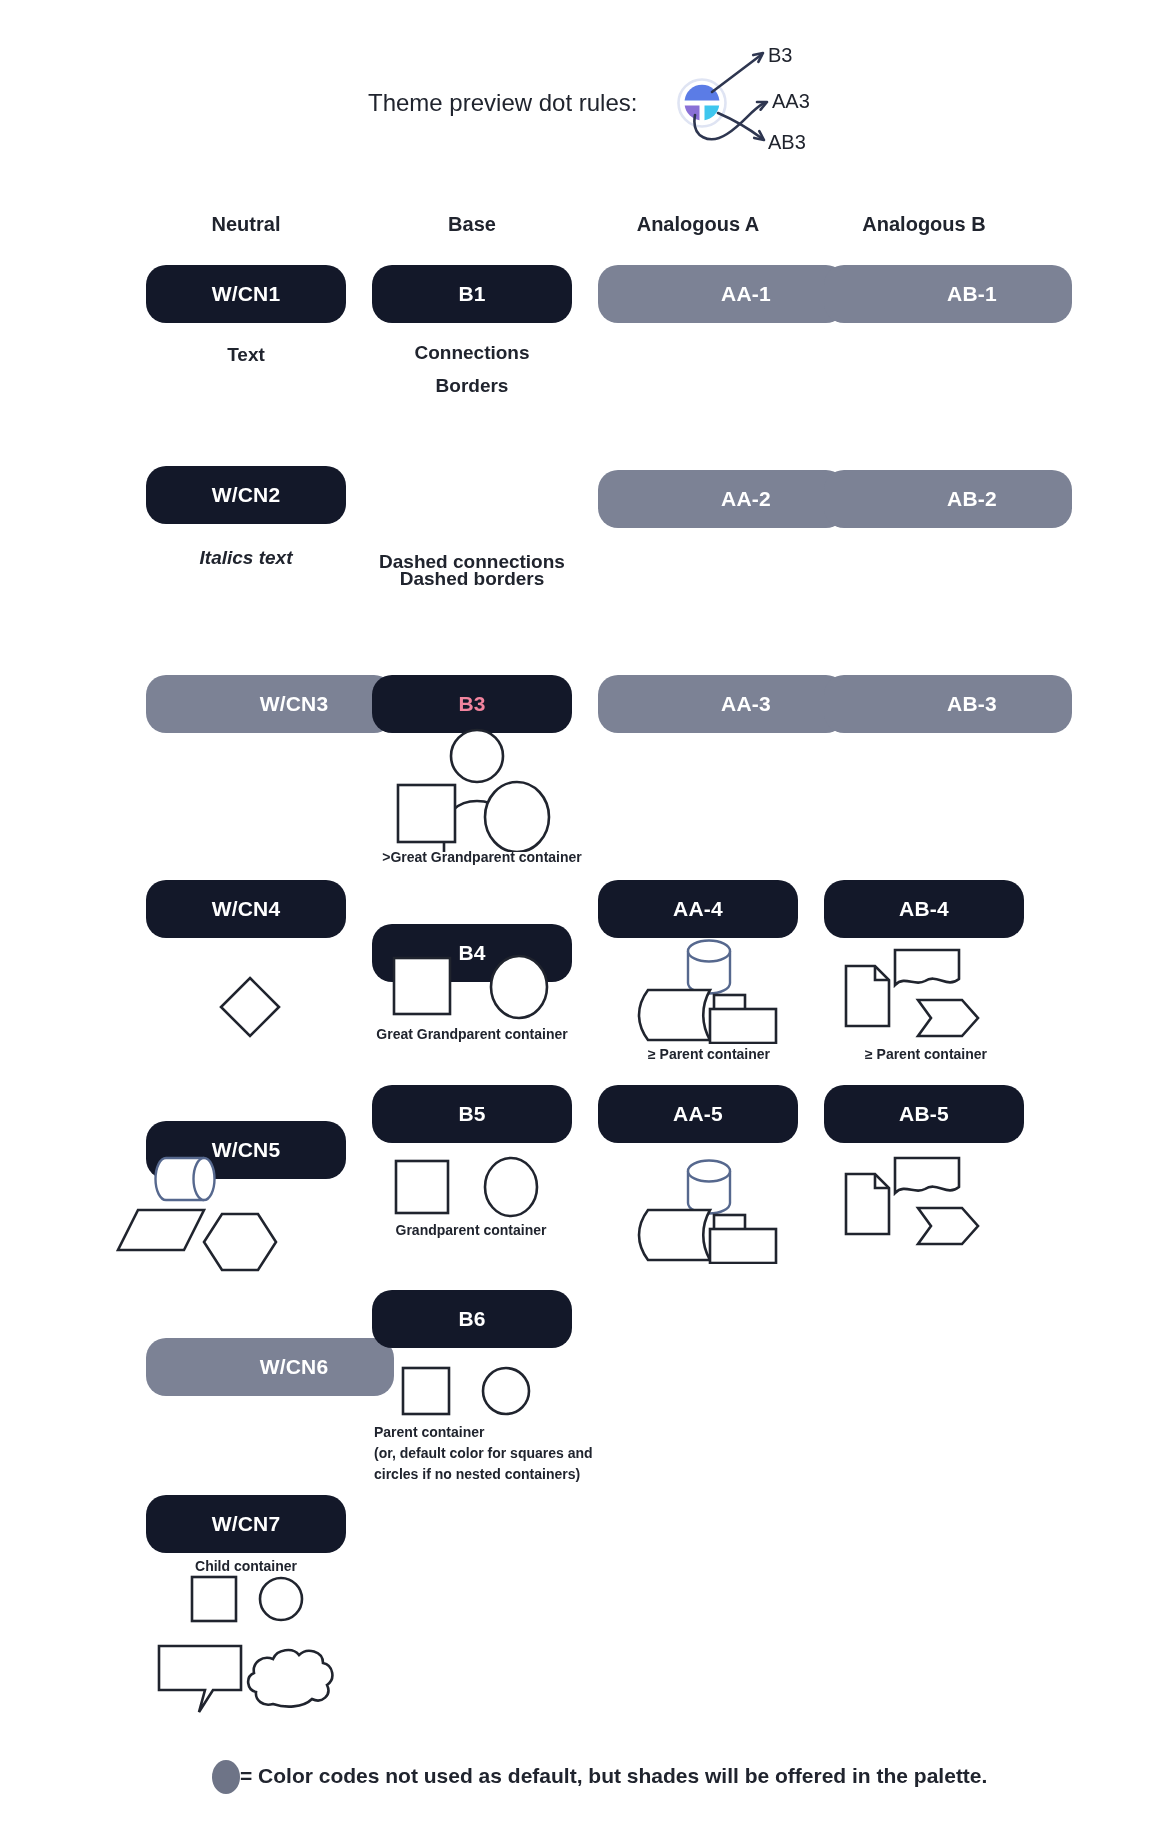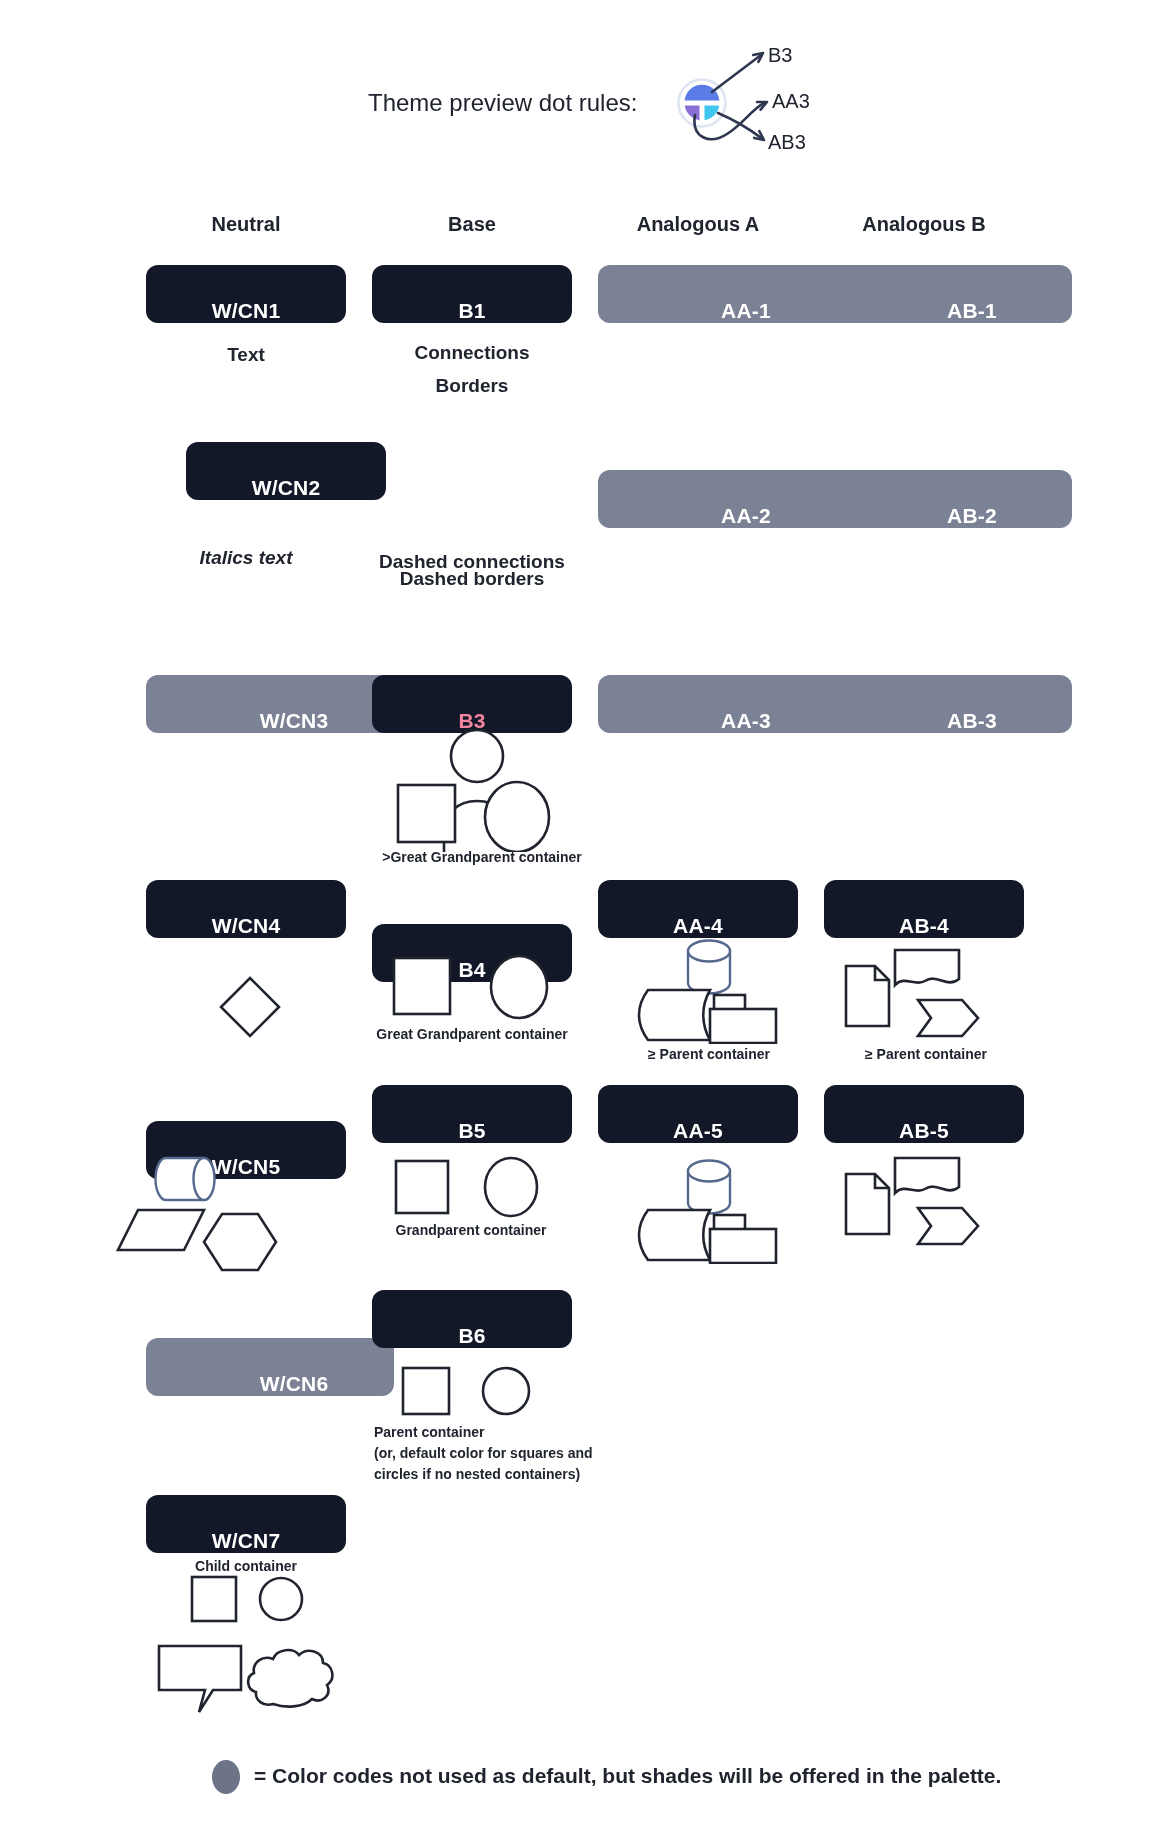--- a/index.html
+++ b/index.html
@@ -6,21 +6,21 @@
   #canvas{position:relative;width:1164px;height:1822px;background:#fff;overflow:hidden;
           font-family:"Liberation Sans",sans-serif;color:var(--text);}
   :root{
     --dark:#131829; --gray:#7c8295; --text:#20242e; --stroke:#20242e;
     --cyl:#56688e; --arrow:#2e3650; --legend-dot:#6e7487; --ring:#dfe4f3;
   }
   .abs{position:absolute;}
   .title{font-size:24px;font-weight:400;color:var(--text);white-space:nowrap;}
   .dot-label{font-size:20px;font-weight:400;color:var(--text);}
   .hdr{width:200px;text-align:center;font-size:20px;font-weight:700;color:var(--text);}
-  .swatch{width:200px;height:58px;border-radius:12px;display:flex;align-items:flex-end;
+  .swatch{width:200px;height:58px;border-radius:20px;display:flex;align-items:center;
           justify-content:center;}
   .swatch.dark{background:var(--dark);}
   .swatch.gray{background:var(--gray);padding-left:48px;}
   .swatch-label{color:#fff;font-size:21px;font-weight:600;letter-spacing:.2px;}
   .note{width:200px;text-align:center;font-size:19px;font-weight:700;color:var(--text);}
   .note.wide{width:220px;}
   .note.italic{font-style:italic;}
   .cap{width:220px;text-align:center;font-size:14px;font-weight:700;color:var(--text);}
   .cap.left{text-align:left;width:280px;}
   .shape{fill:#fff;stroke:var(--stroke);stroke-width:2.6px;}
@@ -70,21 +70,21 @@
       <span class="swatch-label">AA-1</span>
     </div>
   <div class="abs swatch gray" style="left:824px;top:265px;">
       <span class="swatch-label">AB-1</span>
     </div>
 
   <div class="abs note" style="left:146px;top:344px;">Text</div>
   <div class="abs note" style="left:372px;top:342px;">Connections</div>
   <div class="abs note" style="left:372px;top:375px;">Borders</div>
 
-  <div class="abs swatch dark" style="left:146px;top:442px;margin-left:40px;">
+  <div class="abs swatch dark" style="left:146px;top:466px;">
       <span class="swatch-label">W/CN2</span>
     </div>
   <div class="abs swatch gray" style="left:598px;top:470px;">
       <span class="swatch-label">AA-2</span>
     </div>
   <div class="abs swatch gray" style="left:824px;top:470px;">
       <span class="swatch-label">AB-2</span>
     </div>
 
   <div class="abs note italic" style="left:146px;top:547px;">Italics text</div>
@@ -219,15 +219,15 @@
   </svg>
 
   <svg class="abs" style="left:155px;top:1640px;" width="195" height="78" viewBox="0 0 195 78">
     <path class="shape" d="M4 6 H86 V50 H58 L44 72 L50 50 H4 Z"></path>
     <path class="shape" d="M118 64 C108 67 100 60 101 52 C92 50 90 37 99 33 C97 22 108 15 118 19 C122 9 138 7 144 15 C152 7 168 11 168 23 C178 25 181 39 172 45 C177 55 167 64 157 59 C148 68 130 68 118 64 Z"></path>
   </svg>
 
   <svg class="abs" style="left:210px;top:1758px;" width="34" height="40" viewBox="0 0 34 40">
     <ellipse cx="16" cy="19" rx="14" ry="17" fill="#6e7487"></ellipse>
   </svg>
-  <div class="abs" style="left:254px;top:1764px;font-size:21px;font-weight:700;color:var(--text);white-space:nowrap;">= Color codes not used as default, but shades will be offered in the palette.</div>
+  <div class="abs" style="left:240px;top:1764px;font-size:21px;font-weight:700;color:var(--text);white-space:nowrap;">= Color codes not used as default, but shades will be offered in the palette.</div>
 
 </div>
 
 </body></html>

